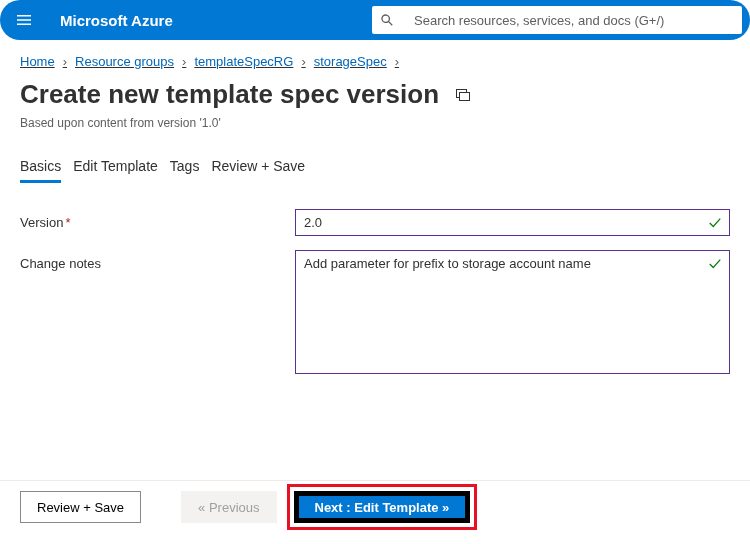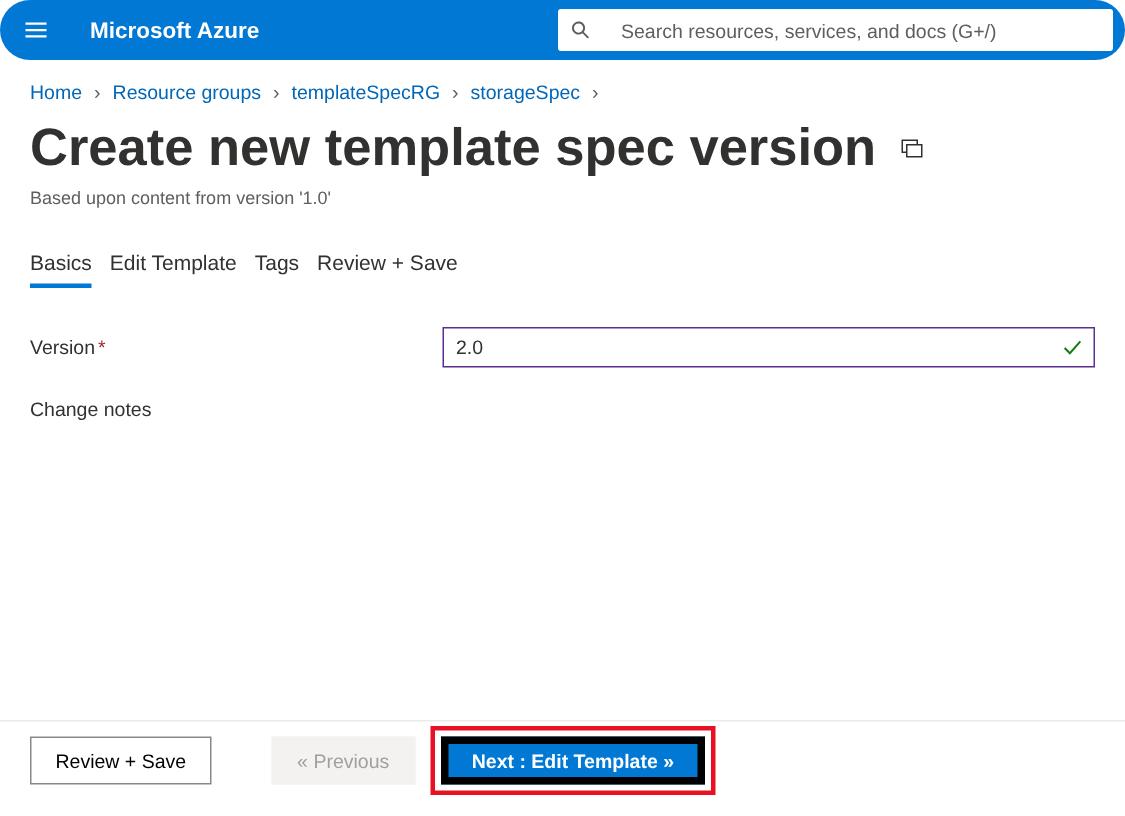--- a/index.html
+++ b/index.html
@@ -57,32 +57,33 @@
     background: transparent;
   }
   .search-input::placeholder { color: #605e5c; }
   
   .breadcrumb {
     display: flex;
     align-items: center;
     gap: 8px;
     padding: 14px 20px 8px 20px;
     font-size: 13px;
+    text-decoration: underline;
   }
   .breadcrumb a { color: #0067b8; text-decoration: none; cursor: pointer; }
   .breadcrumb .sep { color: #605e5c; }
   
   .title-row {
     display: flex;
     align-items: center;
     gap: 14px;
     padding: 2px 20px 2px 20px;
   }
   .page-title {
-    font-size: 35px;
+    font-size: 26px;
     font-weight: 600;
     color: #323130;
   }
   .feedback-icon {
     display: flex; align-items: center; justify-content: center;
     width: 20px; height: 20px;
     cursor: pointer;
   }
   .subtitle {
     padding: 4px 20px 0 20px;
@@ -224,20 +225,28 @@
       <input type="text" class="text-input" value="2.0" style="">
       <span class="checkmark">
         <svg width="14" height="14" viewBox="0 0 16 16" fill="none" stroke="#107c10" stroke-width="1.5">
             <path d="M2 8l4 4 8-9"></path>
           </svg>
       </span>
     </div>
   </div>
   <div class="form-row">
     <div class="form-label">Change notes</div>
+    <div class="form-control">
+      <textarea class="text-area" style="">Add parameter for prefix to storage account name</textarea>
+      <span class="checkmark">
+        <svg width="14" height="14" viewBox="0 0 16 16" fill="none" stroke="#107c10" stroke-width="1.5">
+            <path d="M2 8l4 4 8-9"></path>
+          </svg>
+      </span>
+    </div>
   </div>
 </div>
 
 <div class="footer-divider"></div>
 <div class="footer">
   <button class="btn">Review + Save</button>
   <div style="width:20px"></div>
   <button class="btn disabled">« Previous</button>
   <div class="highlight-box">
     <button class="btn primary">Next : Edit Template »</button>

